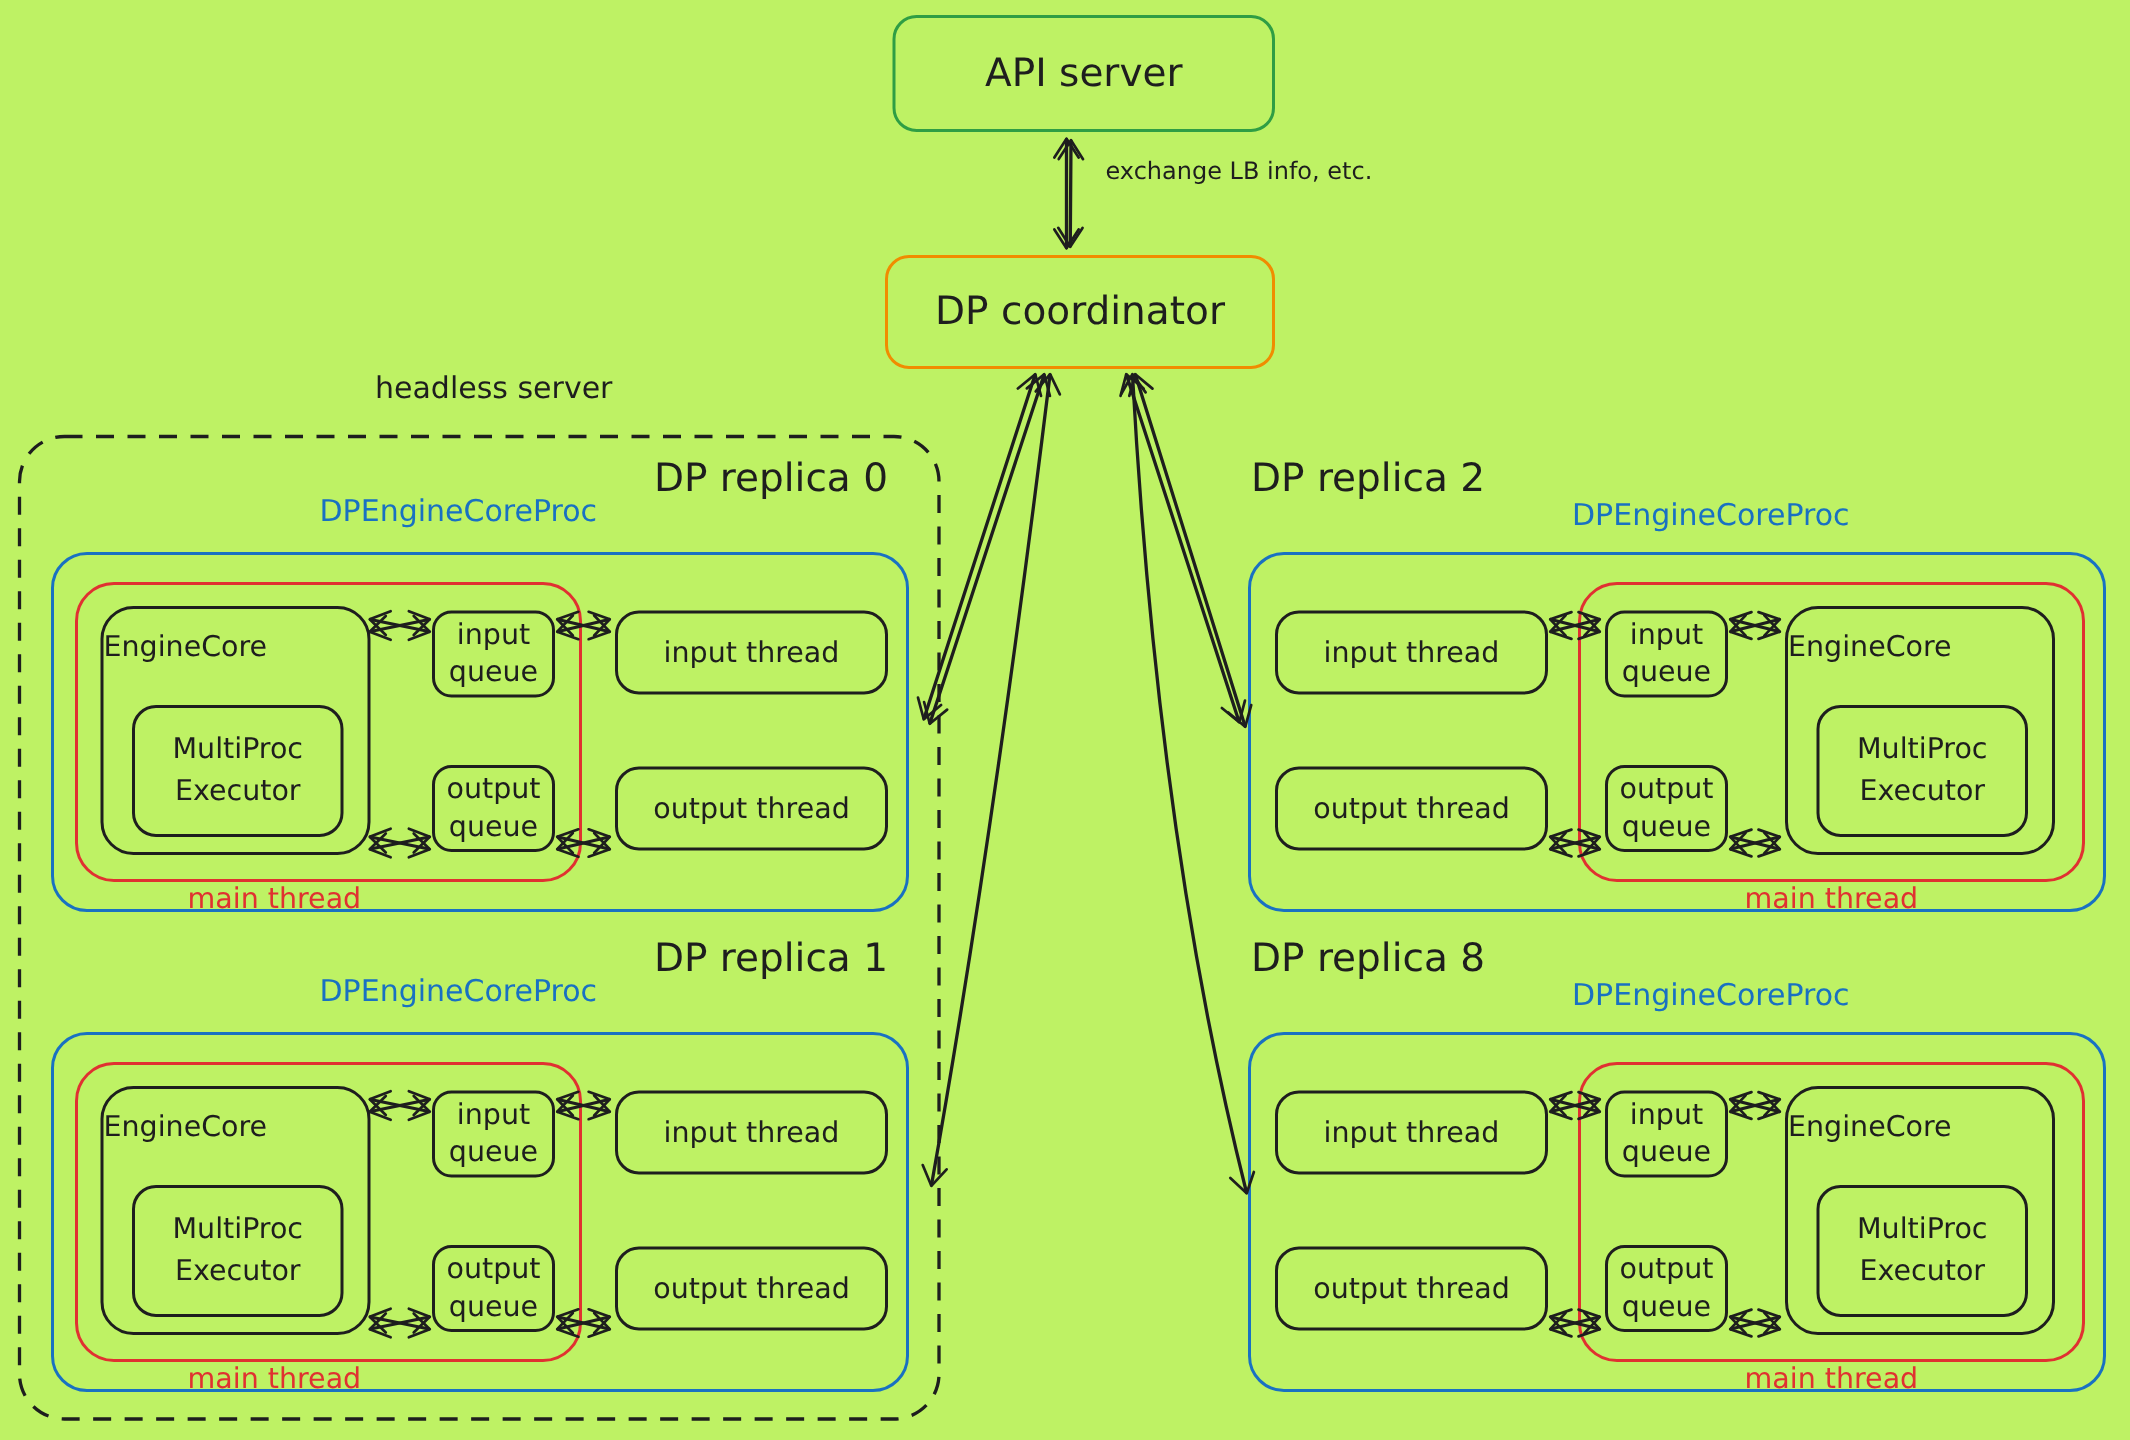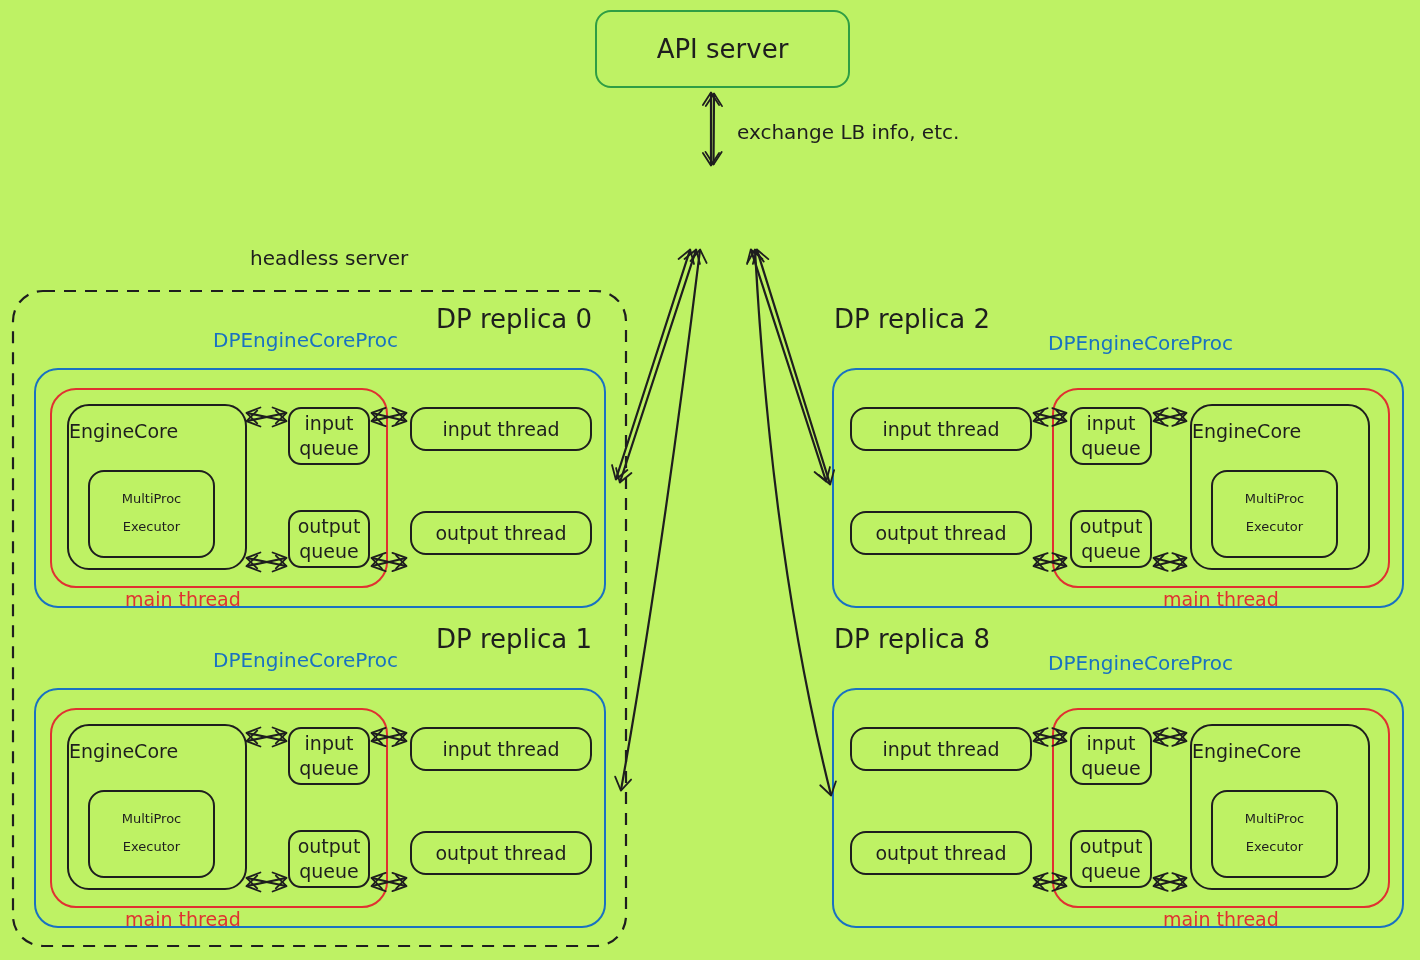--- a/index.html
+++ b/index.html
@@ -18,21 +18,21 @@
   .api-box{
     position:absolute;left:595px;top:10px;width:255px;height:78px;box-sizing:border-box;
     border:2.8px solid var(--green);border-radius:16px;
     display:flex;align-items:center;justify-content:center;font-size:26px;
   }
   .coord-box{
     position:absolute;left:590px;top:170px;width:260px;height:76px;box-sizing:border-box;
     border:2.8px solid var(--orange);border-radius:16px;
     display:flex;align-items:center;justify-content:center;font-size:26px;
   }
-  .exchange-label{position:absolute;left:737px;top:120px;font-size:20px;white-space:nowrap;}
+  .exchange-label{position:absolute;left:737px;top:104px;font-size:16px;white-space:nowrap;}
   .headless-label{position:absolute;left:250px;top:246px;font-size:20px;white-space:nowrap;}
 
   
   .replica{position:absolute;width:580px;height:312px;}
   .pos-r0{left:30px;top:300px;}
   .pos-r1{left:30px;top:620px;}
   .pos-r2{left:828px;top:300px;}
   .pos-r3{left:828px;top:620px;}
 
   .rep-title{position:absolute;top:4px;font-size:26px;white-space:nowrap;}
@@ -47,33 +47,33 @@
   .red-box{position:absolute;top:88px;width:338px;height:200px;box-sizing:border-box;
     border:2.6px solid var(--red);border-radius:26px;}
   .rb-l{left:20px;}
   .rb-r{left:224px;}
 
   .ec-box{position:absolute;top:104px;width:180px;height:166px;box-sizing:border-box;
     border:2.6px solid var(--ink);border-radius:22px;}
   .ec-l{left:37px;}
   .ec-r{left:362px;}
   .ec-label{text-align:left;margin-top:14px;font-size:19px;}
-  .mp-box{position:absolute;left:19px;top:64px;width:127px;height:88px;box-sizing:border-box;
+  .mp-box{position:absolute;left:19px;top:64px;width:141px;height:88px;box-sizing:border-box;
     border:2.6px solid var(--ink);border-radius:16px;
-    text-align:center;font-size:13px;line-height:28px;padding-top:13px;}
+    text-align:center;font-size:19px;line-height:28px;padding-top:13px;}
 
   .q-box{position:absolute;width:82px;height:58px;box-sizing:border-box;
     border:2.6px solid var(--ink);border-radius:13px;
     text-align:center;font-size:19px;line-height:25px;padding-top:2px;}
   .q-in{top:107px;}
   .q-out{top:210px;}
   .q-l{left:258px;}
   .q-r{left:242px;}
 
-  .th-box{position:absolute;width:182px;height:44px;box-sizing:border-box;
+  .th-box{position:absolute;width:182px;height:56px;box-sizing:border-box;
     border:2.6px solid var(--ink);border-radius:16px;
     display:flex;align-items:center;justify-content:center;font-size:19px;}
   .th-in{top:107px;}
   .th-out{top:211px;}
   .th-l{left:380px;}
   .th-r{left:22px;}
 
   .mt-label{position:absolute;width:150px;top:288px;font-size:19px;color:var(--red);white-space:nowrap;}
   .mt-l{left:95px;}
   .mt-r{left:335px;}
@@ -83,20 +83,23 @@
   .arrows path{stroke:var(--ink);stroke-width:2.2;fill:none;stroke-linecap:round;
     marker-start:url(#ah);marker-end:url(#ah);}
 </style>
 </head>
 <body>
 
 <div class="canvas">
 
   <div class="api-box">
     <span>API server</span>
+  </div>
+  <div class="coord-box">
+    <span>DP coordinator</span>
   </div>
   <div class="exchange-label">exchange LB info, etc.</div>
   <div class="headless-label">headless server</div>
 
   <div class="replica pos-r0">
     <div class="rep-title t-r">DP replica 0</div>
     <div class="proc-label pl-l">DPEngineCoreProc</div>
     <div class="blue-box"></div>
     <div class="red-box rb-l"></div>
     <div class="ec-box ec-l">

